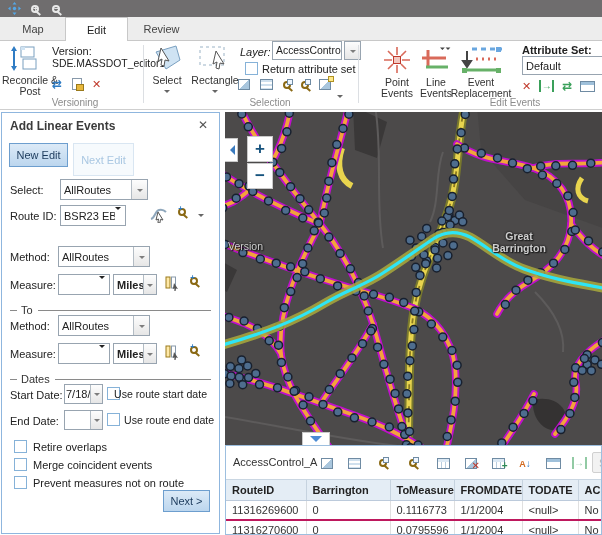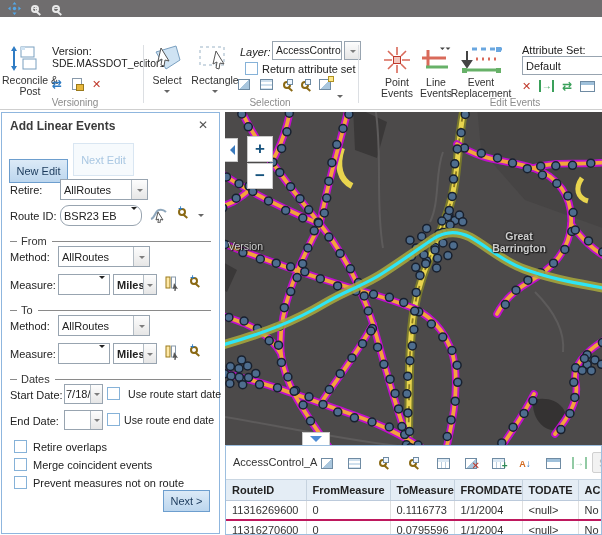--- a/index.html
+++ b/index.html
@@ -105,20 +105,25 @@
       </svg>
     </span>
     <span class="tb-ic">
         <span class="magc plus"></span>
       </span>
     <span class="tb-ic">
         <span class="magc minus"></span>
       </span>
   </div>
 
+  <div class="tabstrip">
+    <div class="tab" style="left:8px;width:50px;">Map</div>
+    <div class="tab active" style="left:65px;width:63px;">Edit</div>
+    <div class="tab" style="left:133px;width:57px;">Review</div>
+  </div>
 
   <div class="ribbon">
 
     <div class="icbox" style="left:10px;top:4px;">
       <svg width="30" height="27" viewBox="0 0 30 27">
         <path d="M4 1l3 5H1zM4 26l3-5H1z" fill="#2f7cc4"></path>
           <rect x="3" y="6" width="2" height="15" fill="#2f7cc4"></rect>
         <rect x="11" y="2" width="13" height="10" fill="#fff" stroke="#7aa0c0"></rect>
         <rect x="13" y="14" width="13" height="10" fill="#fff" stroke="#7aa0c0"></rect>
         <path d="M11 2h4v3h-4z" fill="#cfe3f3"></path>
@@ -202,70 +207,67 @@
         <path d="M14 3h30" stroke="#6aa7e0" stroke-width="3" stroke-dasharray="5 4"></path>
         <rect x="38" y="1" width="5" height="5" fill="#6aa7e0"></rect>
         <path d="M9 5v12M9 21l-4-6h8z" stroke="#444" stroke-width="2" fill="#444"></path>
         <path d="M18 13h24" stroke="#d96a5a" stroke-width="3" stroke-dasharray="2 4"></path>
         <path d="M6 24h36" stroke="#67b168" stroke-width="3"></path>
         <rect x="4" y="22" width="5" height="5" fill="#67b168"></rect>
           <rect x="38" y="22" width="5" height="5" fill="#67b168"></rect>
       </svg>
     </div>
     <div class="rbtn-label" style="left:444px;top:36px;width:74px;font-size:10.3px;">Event Replacement</div>
-    <div class="plabel" style="left:522px;top:3px;font-weight:normal;">Attribute Set:</div>
+    <div class="plabel" style="left:522px;top:3px;font-weight:bold;">Attribute Set:</div>
     <div class="combo" style="left:522px;top:15px;width:85px;height:19px;">
       <span class="val">Default</span>
     </div>
     <div class="minirow" style="left:522px;top:38px;gap:8px;">
       <span class="ci ic-x" style="color:#c0392b;"></span>
       <span class="ci ic-moveevt"></span>
       <span class="ci ic-merge"></span>
       <span class="ci ic-win"></span>
 
     </div>
     <div class="grouplabel" style="left:460px;width:110px;">Edit Events</div>
   </div>
 
   <div class="panel">
     <div class="hdr">Add Linear Events</div>
     <div class="closex"></div>
 
-    <div class="btn btn-blue" style="left:7px;top:30px;width:59px;height:24px;margin-top:16px;">New Edit</div>
+    <div class="btn btn-blue" style="left:7px;top:30px;width:59px;height:24px;">New Edit</div>
     <div class="btn btn-dis" style="left:71px;top:30px;width:61px;height:33px;">Next Edit</div>
 
-    <div class="plabel" style="left:8px;top:71px;">Retire:</div>
+    <div class="plabel" style="left:8px;top:71px;">Select:</div>
     <div class="combo" style="left:58px;top:66px;width:88px;">
       <span class="val">AllRoutes</span>
       <span class="ddbtn">
           <span class="tri"></span>
         </span>
     </div>
 
     <div class="plabel" style="left:8px;top:97px;">Route ID:</div>
-    <div class="combo flat" style="left:58px;top:92px;width:82px;border-radius:9px;">
+    <div class="combo flat" style="left:58px;top:92px;width:66px;">
       <span class="val">BSR23 EB</span>
       <span class="flatcaret"><span class="tri dark"></span></span>
     </div>
     <span class="icbox" style="left:148px;top:93px;">
       <svg width="17" height="17" viewBox="0 0 17 17">
         <path d="M1 13c4-1 4-8 8-9s7 2 7 2" fill="none" stroke="#8fa7bc" stroke-width="2"></path>
         <path d="M8 6l5 8-2.5-.6-.6 3.6-2-.4.6-3.6-2.5 1z" fill="#fff" stroke="#555"></path>
       </svg>
     </span>
     <span class="icbox" style="left:176px;top:95px;">
         <span class="ci ic-mag">
           <span class="ov" style="color:#2f7cc4;right:1px;bottom:0px;font-size:8px;">+</span>
         </span>
       </span>
     <div class="ddcaret" style="left:196px;top:101px;"></div>
 
-    <div class="legend" style="top:122px;">
-        <span>From</span>
-      </div>
     <div class="plabel" style="left:8px;top:138px;">Method:</div>
     <div class="combo" style="left:56px;top:133px;width:92px;">
       <span class="val">AllRoutes</span>
       <span class="ddbtn">
           <span class="tri"></span>
         </span>
     </div>
     <div class="plabel" style="left:8px;top:166px;">Measure:</div>
     <div class="combo flat" style="left:56px;top:161px;width:52px;">
       <span class="val"></span>
@@ -328,21 +330,21 @@
         <span>Dates</span>
       </div>
     <div class="plabel" style="left:8px;top:276px;">Start Date:</div>
     <div class="combo" style="left:62px;top:271px;width:39px;height:20px;">
       <span class="val" style="padding:0 1px;">7/18/</span>
       <span class="ddbtn" style="width:12px;">
           <span class="tri"></span>
         </span>
     </div>
     <div class="chk" style="left:105px;top:274px;"></div>
-    <div class="plabel" style="left:126px;top:275px;font-size:10.6px;">Use route start date</div>
+    <div class="plabel" style="left:112px;top:275px;font-size:10.6px;">Use route start date</div>
     <div class="plabel" style="left:8px;top:302px;">End Date:</div>
     <div class="combo" style="left:62px;top:297px;width:39px;height:20px;">
       <span class="val" style="padding:0 1px;"></span>
       <span class="ddbtn" style="width:12px;">
           <span class="tri"></span>
         </span>
     </div>
     <div class="chk" style="left:105px;top:300px;"></div>
     <div class="plabel" style="left:122px;top:301px;font-size:10.6px;">Use route end date</div>
 
@@ -701,21 +703,21 @@
             <col style="width:80px;">
             <col style="width:84px;">
             <col style="width:64px;">
             <col style="width:68px;">
             <col style="width:56px;">
             <col style="width:60px;">
           </colgroup>
         <thead>
           <tr>
             <th>RouteID</th>
-            <th>FromMeasure</th>
+            <th>Barrington</th>
             <th>ToMeasure</th>
             <th>FROMDATE</th>
             <th>TODATE</th>
             <th>ACC</th>
           </tr>
         </thead>
         <tbody>
           <tr>
             <td>11316269600</td>
             <td>0</td>

